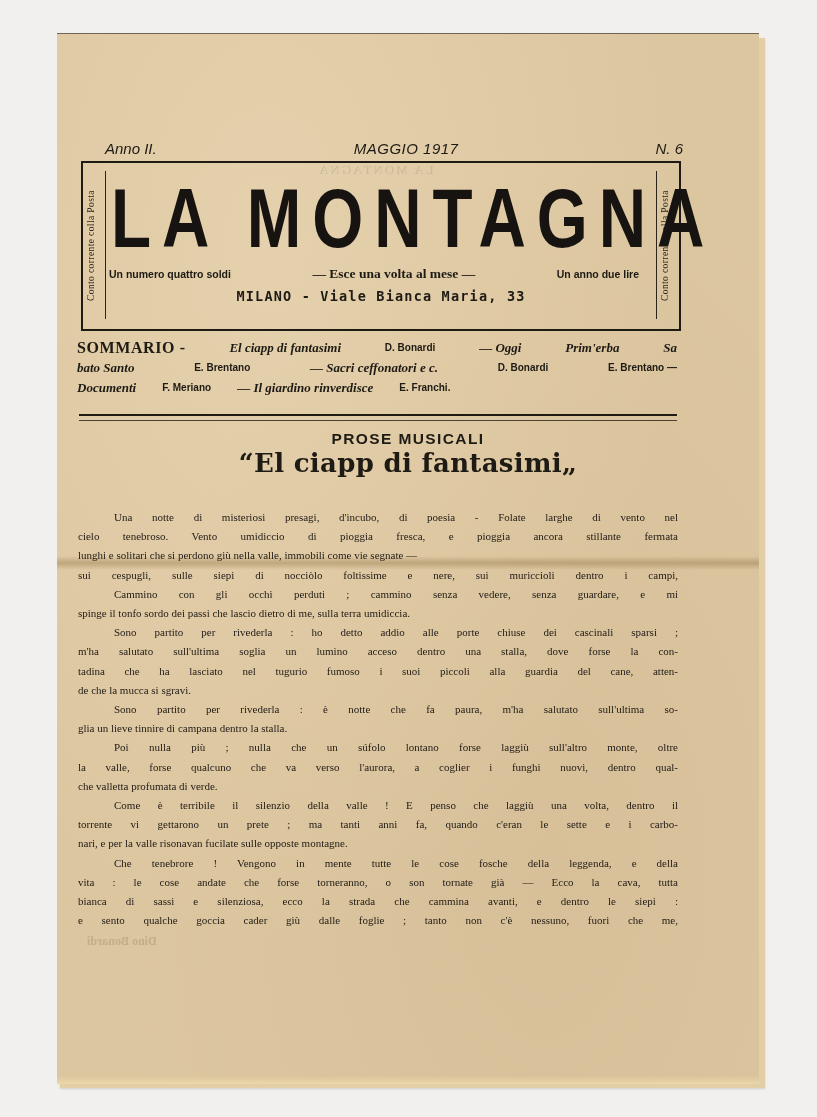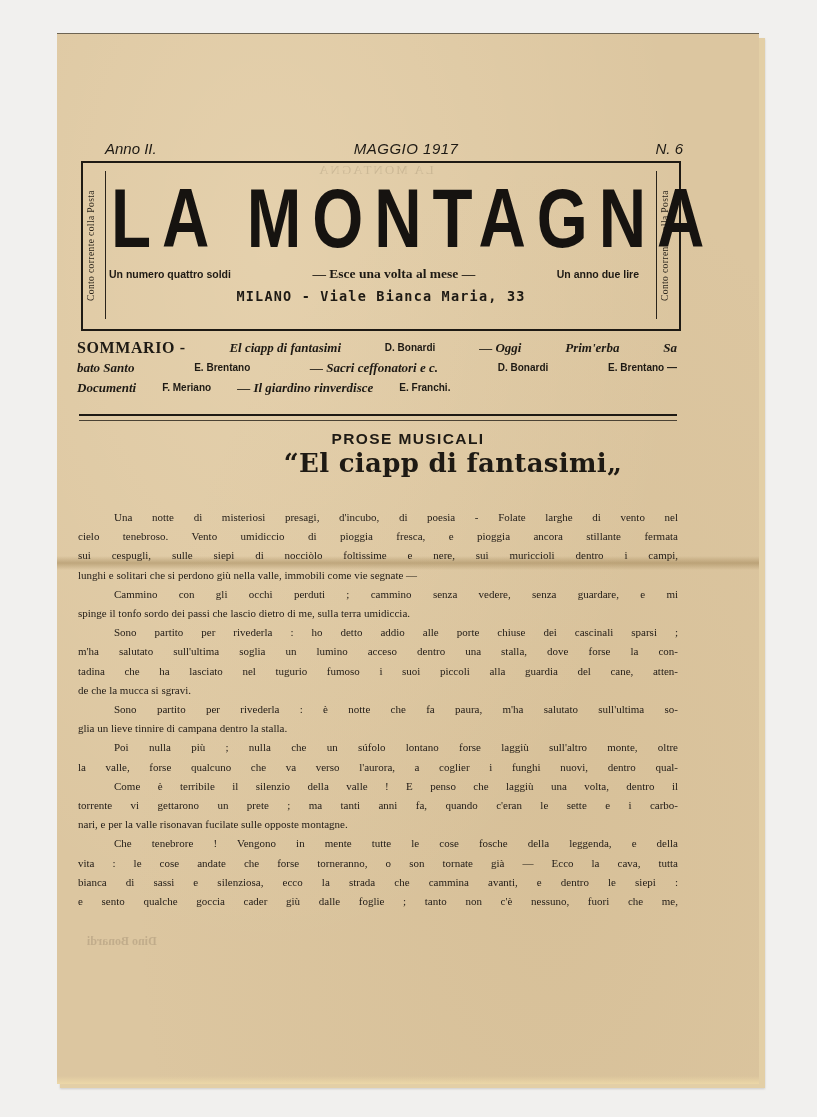--- a/index.html
+++ b/index.html
@@ -85,21 +85,20 @@
     }
     .kicker {
       position: absolute; left: 0; top: 396px; width: 702px; text-align: center;
       font-family: "Liberation Sans", sans-serif; font-weight: bold; font-size: 15.5px;
       letter-spacing: 1.4px;
     }
     .headline {
       position: absolute; left: 0; top: 414px; width: 702px; text-align: center;
       font-family: "DejaVu Serif", serif; font-weight: bold; font-size: 26px;
       letter-spacing: 0.3px;
-      padding-left: 45px;
     }
     .body {
       position: absolute; left: 21px; top: 474px; width: 600px;
       font-size: 11px; line-height: 19.2px; text-align: justify;
       color: #26201a;
     }
     .body p { margin: 0; text-indent: 36px; }
     .body .ln { display: block; text-align: justify; text-align-last: justify; white-space: nowrap; }
     .body .ln.end { text-align-last: left; }
     .ghost {
@@ -171,40 +170,41 @@
 
   <div class="rule-double"></div>
 
   <div class="kicker">PROSE MUSICALI</div>
   <div class="headline">“El ciapp di fantasimi„</div>
 
   <div class="body">
     <p>
       <span class="ln">Una notte di misteriosi presagi, d'incubo, di poesia - Folate larghe di vento nel</span>
       <span class="ln" style="text-indent:0">cielo tenebroso. Vento umidiccio di pioggia fresca, e pioggia ancora stillante fermata</span>
+      <span class="ln end" style="text-indent:0">lunghi e solitari che si perdono giù nella valle, immobili come vie segnate —</span>
       <span class="ln" style="text-indent:0">sui cespugli, sulle siepi di nocciòlo foltissime e nere, sui muriccioli dentro i campi,</span>
-      <span class="ln end" style="text-indent:0">lunghi e solitari che si perdono giù nella valle, immobili come vie segnate —</span>
     </p>
     <p>
       <span class="ln">Cammino con gli occhi perduti ; cammino senza vedere, senza guardare, e mi</span>
       <span class="ln end" style="text-indent:0">spinge il tonfo sordo dei passi che lascio dietro di me, sulla terra umidiccia.</span>
     </p>
     <p>
       <span class="ln">Sono partito per rivederla : ho detto addio alle porte chiuse dei cascinali sparsi ;</span>
       <span class="ln" style="text-indent:0">m'ha salutato sull'ultima soglia un lumino acceso dentro una stalla, dove forse la con-</span>
       <span class="ln" style="text-indent:0">tadina che ha lasciato nel tugurio fumoso i suoi piccoli alla guardia del cane, atten-</span>
       <span class="ln end" style="text-indent:0">de che la mucca si sgravi.</span>
     </p>
     <p>
       <span class="ln">Sono partito per rivederla : è notte che fa paura, m'ha salutato sull'ultima so-</span>
       <span class="ln end" style="text-indent:0">glia un lieve tinnire di campana dentro la stalla.</span>
     </p>
     <p>
       <span class="ln">Poi nulla più ; nulla che un súfolo lontano forse laggiù sull'altro monte, oltre</span>
       <span class="ln" style="text-indent:0">la valle, forse qualcuno che va verso l'aurora, a coglier i funghi nuovi, dentro qual-</span>
+      <span class="ln end" style="text-indent:0">che valletta profumata di verde.</span>
     </p>
     <p>
       <span class="ln">Come è terribile il silenzio della valle ! E penso che laggiù una volta, dentro il</span>
       <span class="ln" style="text-indent:0">torrente vi gettarono un prete ; ma tanti anni fa, quando c'eran le sette e i carbo-</span>
       <span class="ln end" style="text-indent:0">nari, e per la valle risonavan fucilate sulle opposte montagne.</span>
     </p>
     <p>
       <span class="ln">Che tenebrore ! Vengono in mente tutte le cose fosche della leggenda, e della</span>
       <span class="ln" style="text-indent:0">vita : le cose andate che forse torneranno, o son tornate già — Ecco la cava, tutta</span>
       <span class="ln" style="text-indent:0">bianca di sassi e silenziosa, ecco la strada che cammina avanti, e dentro le siepi :</span>

